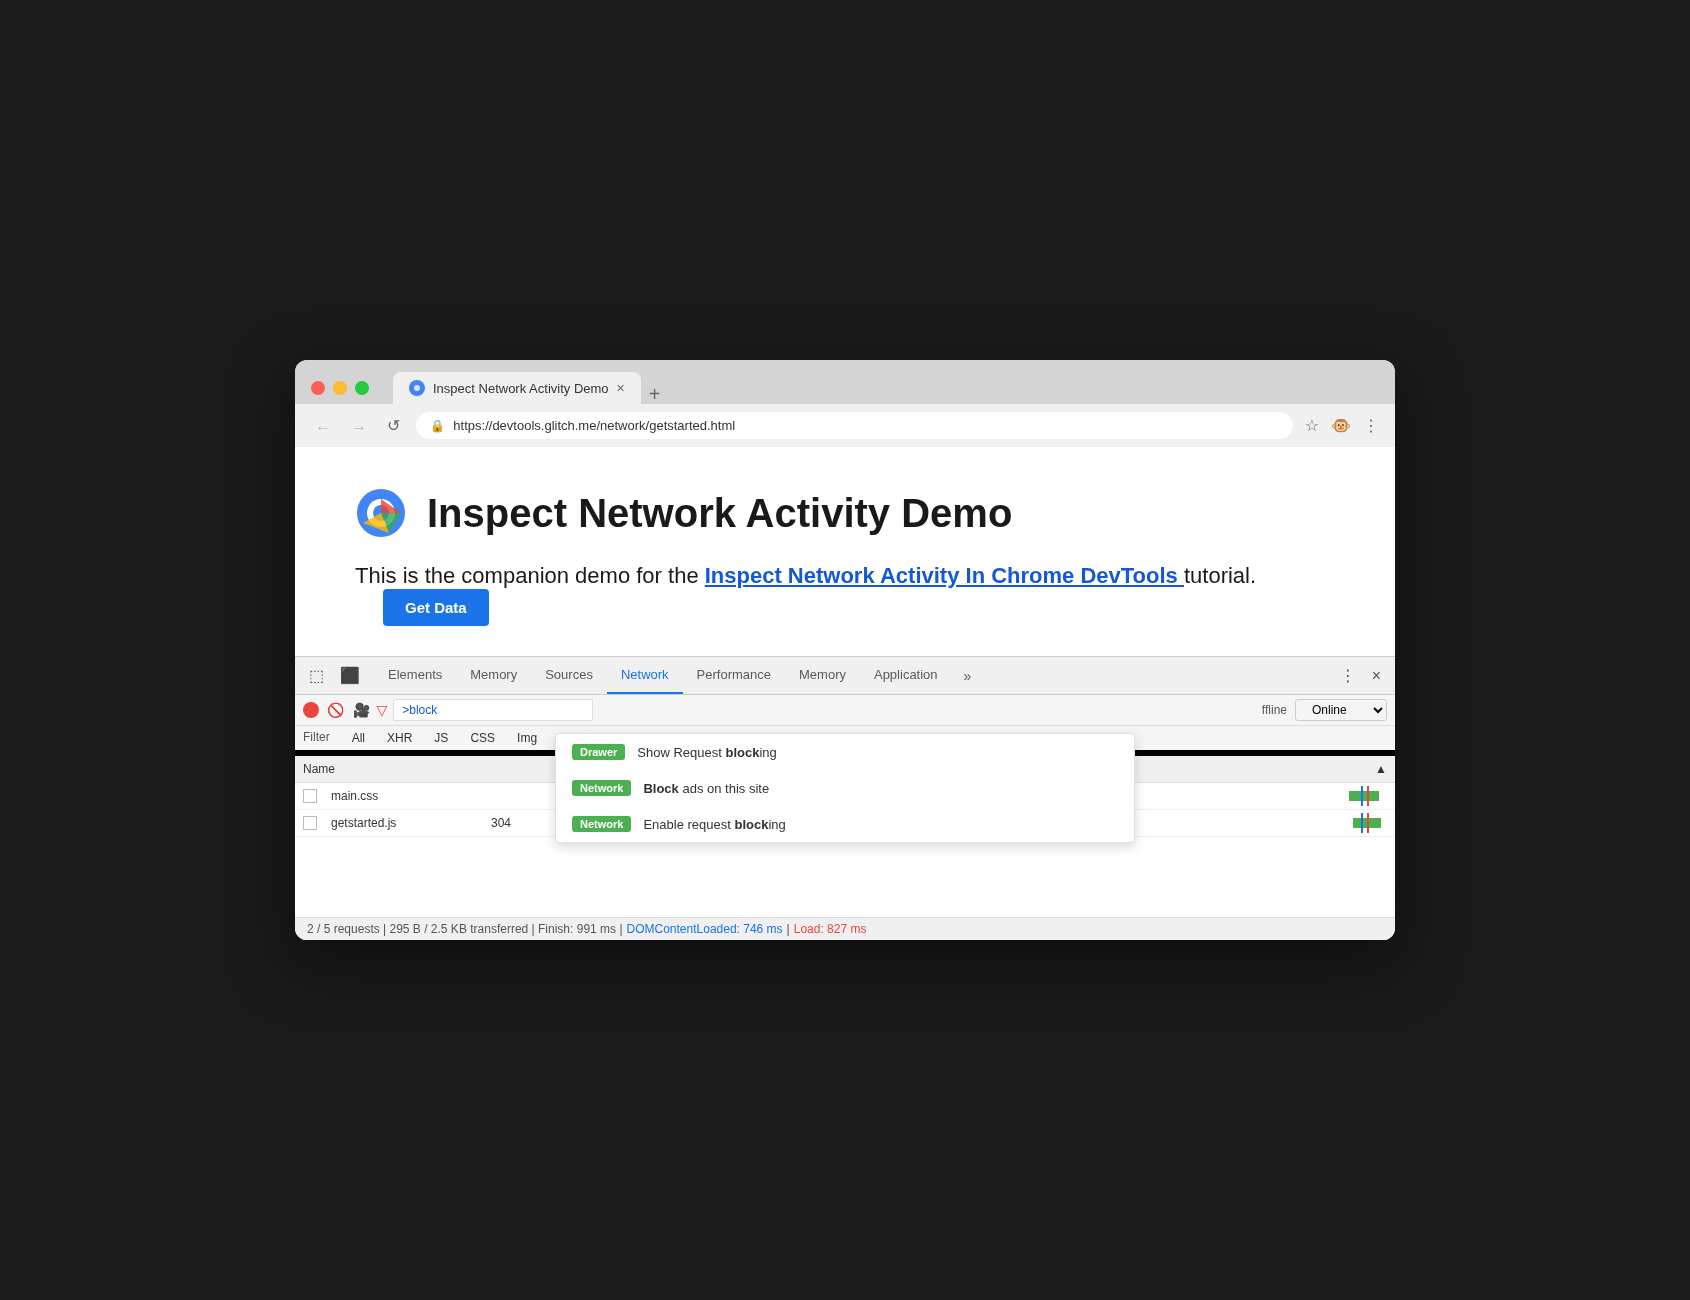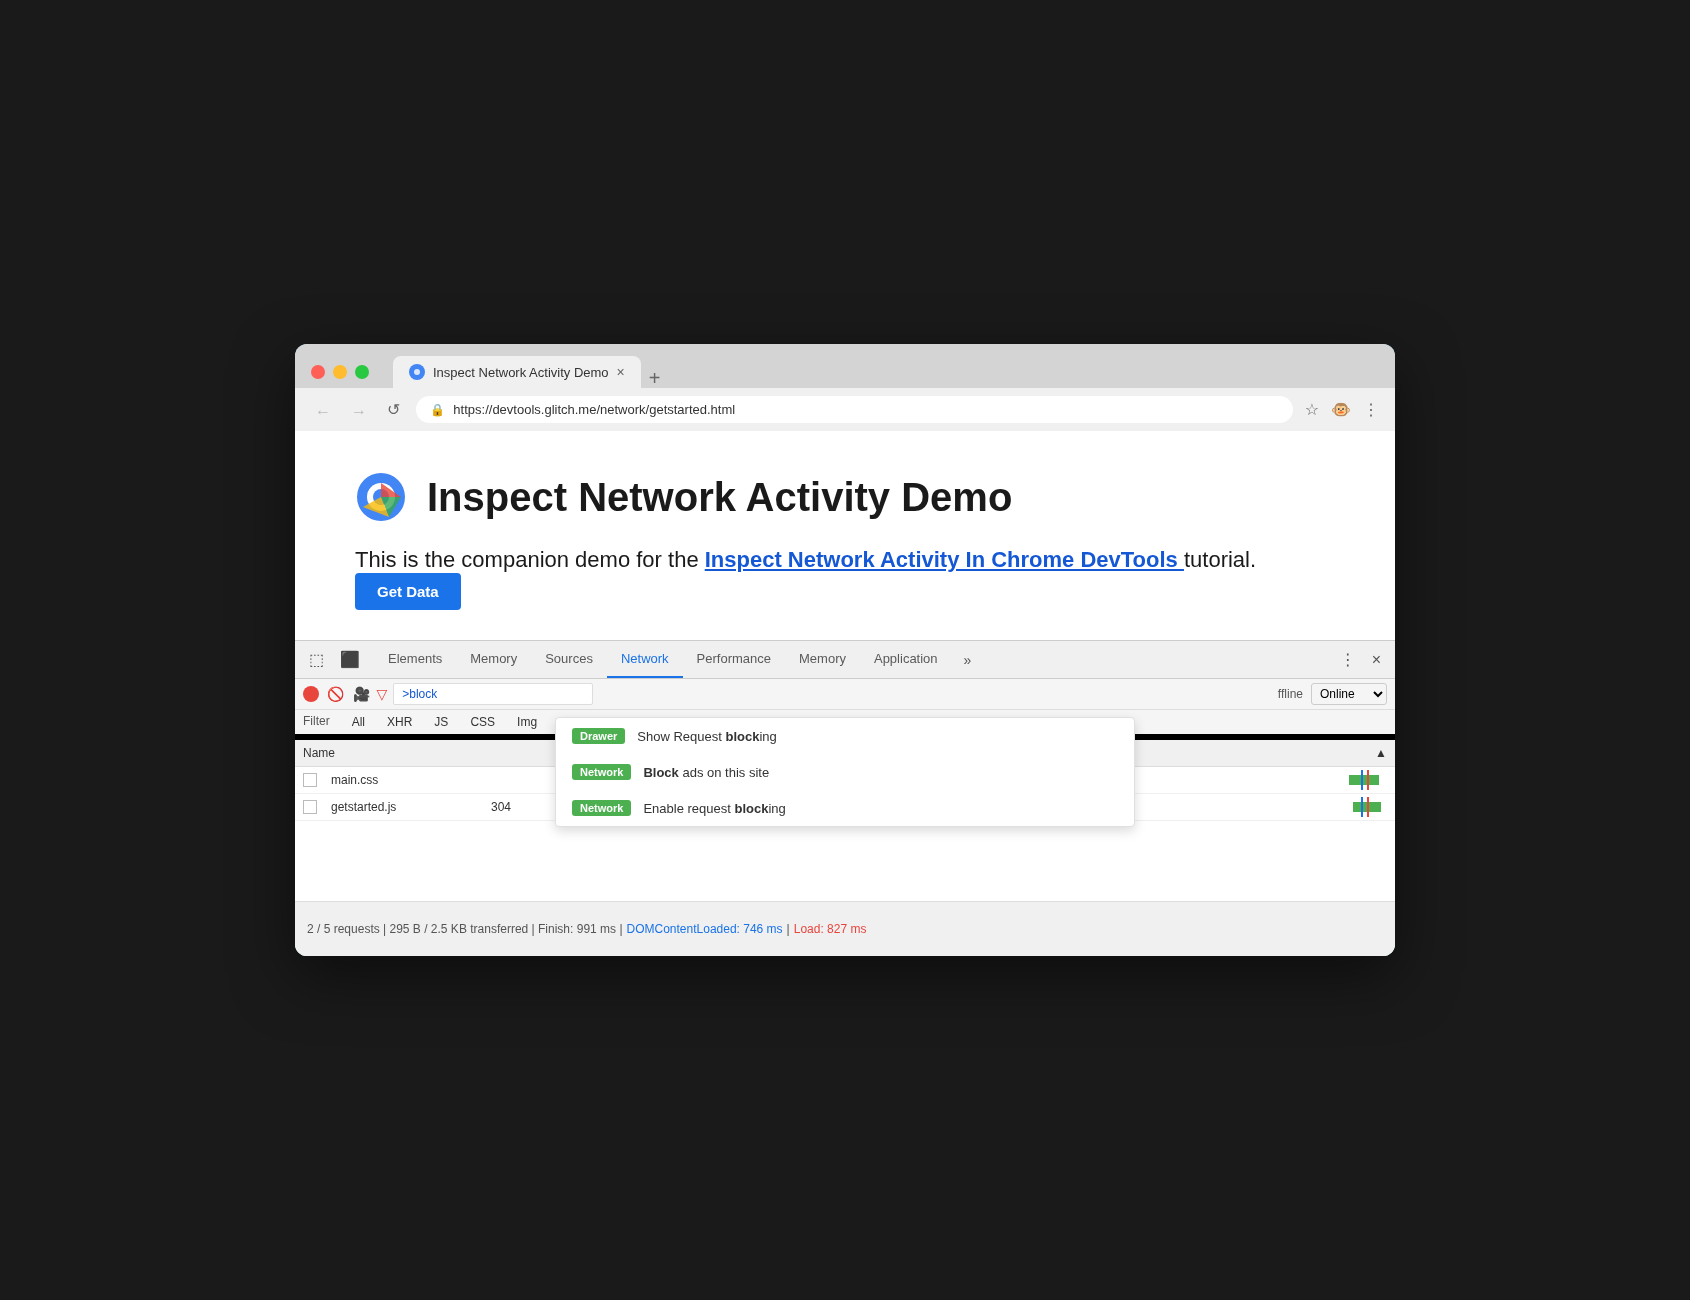--- a/index.html
+++ b/index.html
@@ -155,20 +155,21 @@
     }
     .get-data-btn {
       background: #1a73e8;
       color: white;
       border: none;
       padding: 10px 22px;
       border-radius: 4px;
       font-size: 15px;
       font-weight: 600;
       cursor: pointer;
+      margin-left: 28px;
     }
     
     .devtools {
       background: #f0f0f0;
       border-top: 1px solid #ccc;
     }
     .devtools-tabs {
       background: #f0f0f0;
       display: flex;
       align-items: center;
@@ -303,21 +304,21 @@
     .network-right-toolbar {
       margin-left: auto;
       display: flex;
       align-items: center;
       gap: 8px;
     }
     .throttle-select {
       background: none;
       border: 1px solid #ccc;
       border-radius: 3px;
-      padding: 2px 4px;
+      padding: 2px 12px;
       font-size: 12px;
       cursor: pointer;
     }
     
     .filter-row {
       background: #f5f5f5;
       padding: 4px 8px;
       display: flex;
       gap: 6px;
       border-bottom: 6px solid #000000;
@@ -391,21 +392,21 @@
     .wf-line-red {
       position: absolute;
       right: 26px;
       width: 2px;
       height: 100%;
       background: #e8453c;
     }
     
     .status-bar {
       background: #f0f0f0;
-      padding: 20px 12px;
+      padding: 4px 12px;
       font-size: 12px;
       color: #555;
       border-top: 1px solid #ddd;
       display: flex;
       gap: 4px;
     }
     .status-blue { color: #1a73e8; }
     .status-red { color: #e8453c; }
   </style>
 </head>

